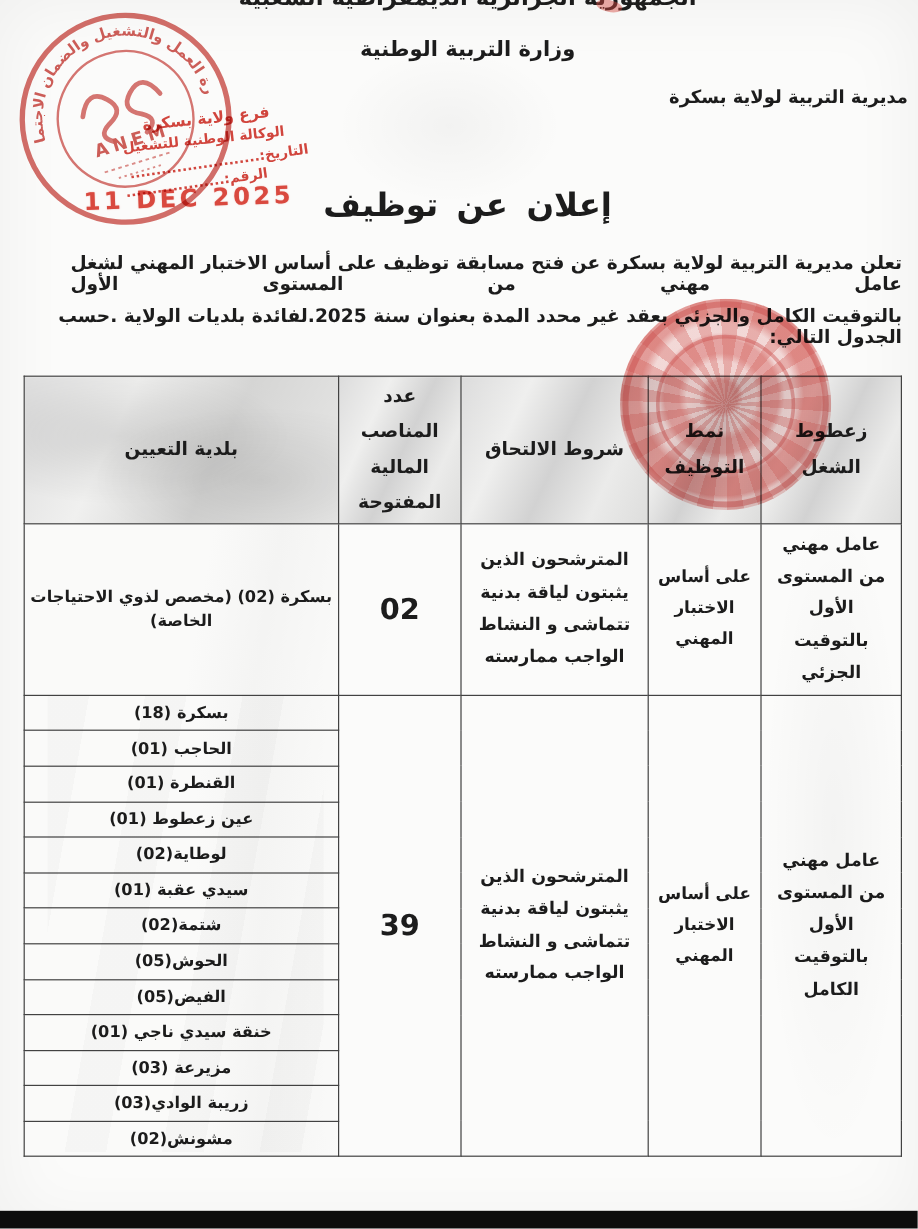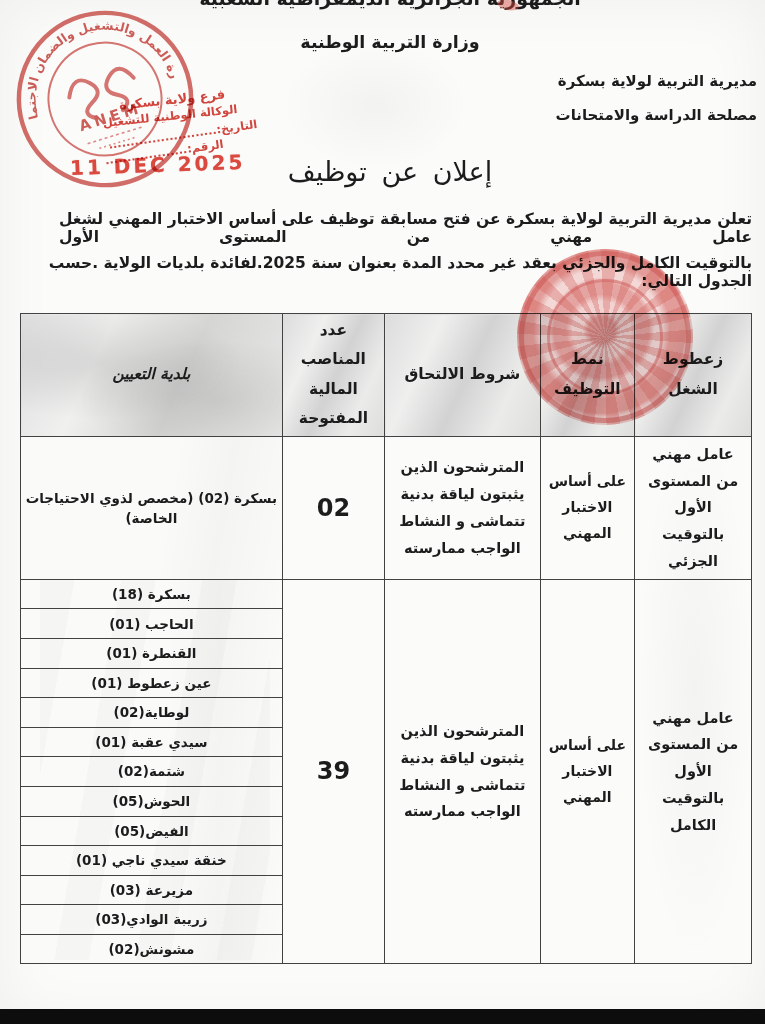--- a/index.html
+++ b/index.html
@@ -8,21 +8,21 @@
   .page {
     position:relative; width:765px; height:1024px; margin:0 auto;
     background:#fbfbfa; overflow:hidden; color:#1c1c1c;
     box-shadow: inset 0 0 60px rgba(0,0,0,0.05);
   }
   
   .center-head { position:absolute; left:115px; width:550px; text-align:center; font-weight:bold; }
   .republic { top:-13px; font-size:19px; letter-spacing:0; }
   .ministry { top:32px; font-size:17.5px; }
   .dir-block { position:absolute; right:8px; top:64px; text-align:right; font-weight:bold; font-size:15px; line-height:34px; }
-  .doc-title { position:absolute; left:115px; top:156px; width:550px; text-align:center; font-size:27px; font-weight:normal; word-spacing:6px; }
+  .doc-title { position:absolute; left:115px; top:156px; width:550px; text-align:center; font-size:27px; font-weight:bold; word-spacing:6px; }
   .intro { position:absolute; right:13px; left:13px; font-weight:bold; font-size:15.5px; }
   .intro.l1 { top:210px; text-align:justify; text-align-last:justify;margin-left:46px; }
   .intro.l2 { top:254px; text-align:right; }
 
   
   .anem-stamp { position:absolute; left:6px; top:0px; transform:rotate(-17deg); opacity:.85; mix-blend-mode:multiply; }
   .red-note { position:absolute; color:#d5463e; font-weight:bold; mix-blend-mode:multiply; }
   .rn1 { left:92px; top:92px; width:160px; font-size:13px; transform:rotate(-6deg); text-align:center; }
   .rn2 { left:84px; top:109px; width:172px; font-size:11.5px; transform:rotate(-6deg); text-align:center; }
   .rn3 { left:98px; top:128px; width:160px; font-size:11.5px; transform:rotate(-8deg); text-align:right; }
@@ -45,21 +45,21 @@
 
   
   .jobs-table-wrap { position:absolute; left:20px; top:313px; width:732px; }
   table.jobs { width:100%; height:650px; border-collapse:collapse; table-layout:fixed; }
   .jobs th, .jobs td { border:1.4px solid #424242; vertical-align:middle; text-align:center; font-weight:bold; padding:2px 6px; }
   .jobs thead th { height:122px; font-size:15.5px; line-height:1.9;
     background:linear-gradient(115deg,#dcdcdc 0%,#efefee 28%,#d2d2d2 52%,#ebebea 76%,#dddddc 100%); }
   .jobs thead th.col-muni { background:
     radial-gradient(ellipse at 30% 40%, rgba(0,0,0,.10), transparent 55%),
     radial-gradient(ellipse at 75% 70%, rgba(0,0,0,.09), transparent 50%),
-    linear-gradient(115deg,#dedede 0%,#f0f0ef 30%,#d5d5d4 60%,#e8e8e7 100%); font-style: italic; }
+    linear-gradient(115deg,#dedede 0%,#f0f0ef 30%,#d5d5d4 60%,#e8e8e7 100%); }
   .jobs tbody td { font-size:14px; line-height:1.85; background:#fbfbfa; }
   .jobs tr.r1 td { height:143px; }
   .jobs td.num { font-size:24px; }
   .jobs td.muni { font-size:13.5px; padding:1px 4px; line-height:1.5;
     background:linear-gradient(100deg,#fafaf9 0 55%, #f4f4f3 75%, #fafaf9 100%);margin-top:11px; }
   .jobs tr.mrow { height:29.6px; }
   .jobs td.cell-pos, .jobs td.cell-cond { font-size:14.5px; }
 
   
   .smudge { position:absolute; pointer-events:none; }
@@ -76,21 +76,20 @@
 </head>
 <body>
 
 <div class="page">
 
   <div class="center-head republic">الجمهورية الجزائرية الديمقراطية الشعبية</div>
   <div class="center-head ministry">وزارة التربية الوطنية</div>
 
   <div class="dir-block">
     <div>مديرية التربية لولاية بسكرة</div>
-    <div>مصلحة الدراسة والامتحانات</div>
   </div>
 
   <svg class="anem-stamp" width="198" height="198" viewBox="0 0 200 200">
     <defs>
       <path id="ringArc" d="M 30,100 A 70,70 0 1 1 170,100" fill="none"></path>
     </defs>
     <circle cx="100" cy="100" r="87" fill="none" stroke="#c8423c" stroke-width="4.5" opacity=".9"></circle>
     <circle cx="100" cy="100" r="57" fill="none" stroke="#c8423c" stroke-width="2" opacity=".85"></circle>
     <text font-size="12.5" fill="#c8423c" font-weight="bold" text-anchor="middle">
       <textPath href="#ringArc" startOffset="50%">٭ وزارة العمل والتشغيل والضمان الاجتماعي ٭</textPath>

